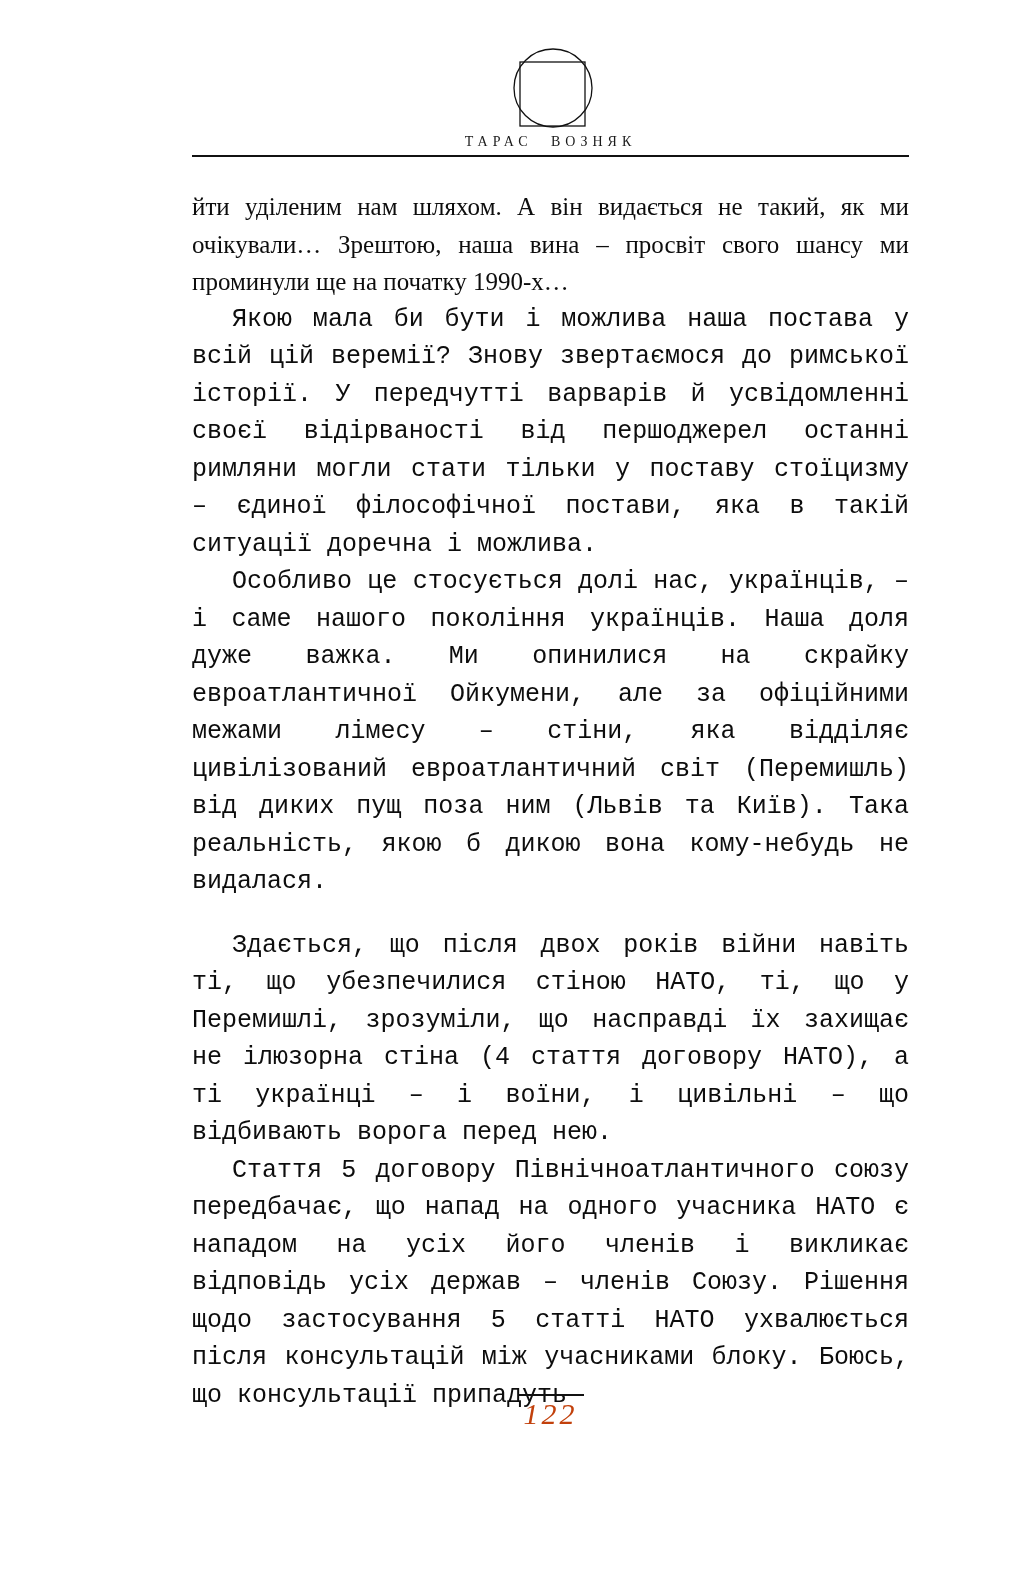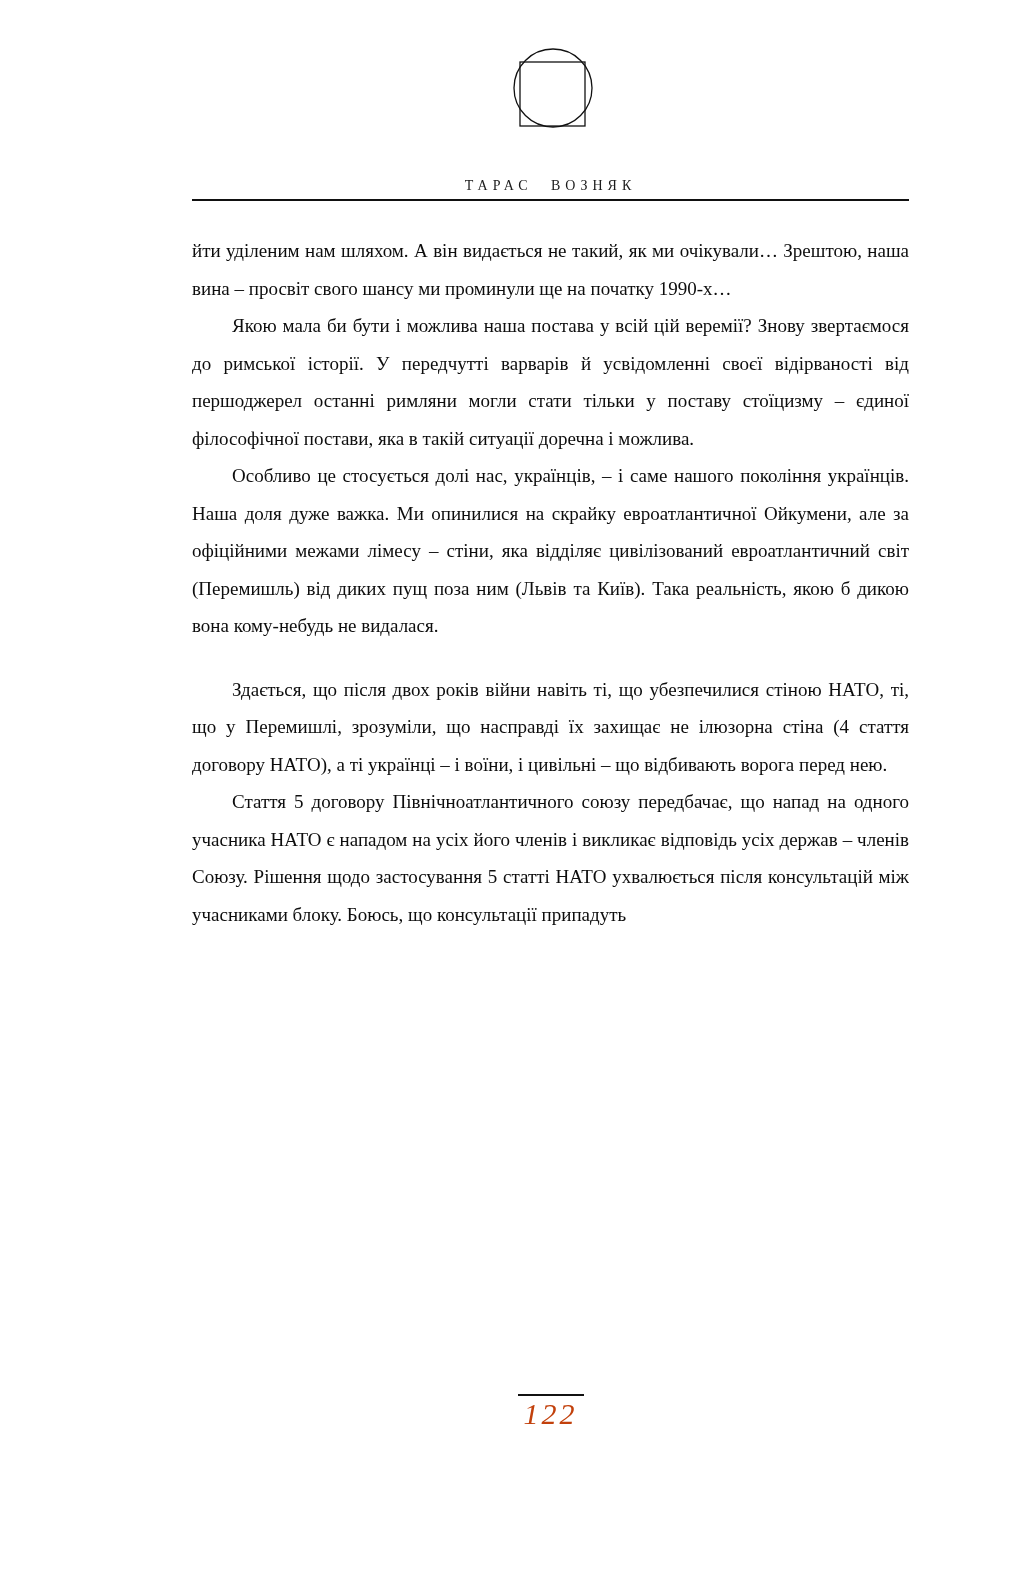--- a/index.html
+++ b/index.html
@@ -21,50 +21,49 @@
     top: 46px;
     width: 100px;
     height: 86px;
   }
   .logo svg { display: block; }
   .content {
     position: absolute;
     left: 192px;
     top: 0;
     width: 717px;
-    margin-top: 44px;
   }
   .author-header {
     margin-top: 134px;
     text-align: center;
     font-size: 14px;
     letter-spacing: 5px;
     word-spacing: 10px;
     color: #1a1a1a;
     white-space: nowrap;
   }
   .header-rule {
     margin-top: 5px;
     border: none;
     border-top: 2px solid #111111;
     height: 0;
     width: 100%;
   }
   .body-text {
     margin-top: 31px;
-    font-size: 19px;
+    font-size: 25px;
     line-height: 37.5px;
     text-align: justify;
     text-align-last: left;
   }
   .body-text p {
     margin: 0;
     padding: 0;
   }
-  .body-text p.indent { text-indent: 40px; }
+  .body-text p.indent { text-indent: 40px; font-family: Liberation Mono, monospace; }
   .body-text p.gap-before { margin-top: 26px; }
   .footer {
     position: absolute;
     left: 192px;
     top: 1394px;
     width: 717px;
     text-align: center;
   }
   .page-number {
     display: inline-block;

